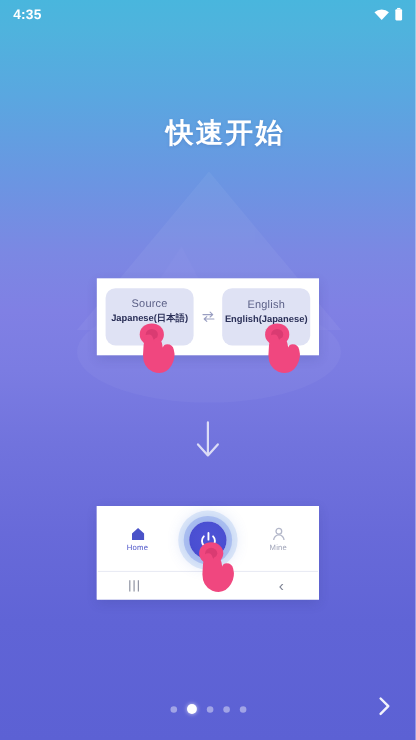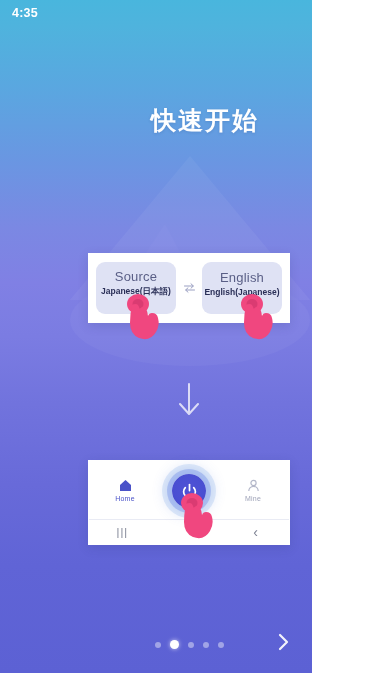--- a/index.html
+++ b/index.html
@@ -3,21 +3,21 @@
 <meta charset="utf-8">
 <style>
   * { box-sizing: border-box; margin: 0; padding: 0; }
   html, body {
     width: 378px; height: 673px;
     overflow: hidden;
     font-family: "Liberation Sans", "DejaVu Sans", sans-serif;
   }
   #screen {
     position: relative;
-    width: 312px; height: 673px;
+    width: 378px; height: 673px;
     background: linear-gradient(180deg,
         #49b6dd 0%,
         #4fb3dd 4%,
         #5aa7e0 13%,
         #6a96e2 24%,
         #7b88e3 34%,
         #8080e4 42%,
         #7b7ce2 50%,
         #7173dd 60%,
         #686ad9 72%,
@@ -84,21 +84,21 @@
   .lang-box {
     flex: 1 1 0;
     background: #dfe2f4;
     border-radius: 9px;
     display: flex; flex-direction: column;
     align-items: center; justify-content: center;
     gap: 2px;
     position: relative;
   }
   .lang-label {
-    font-size: 13px;
+    font-size: 10px;
     color: #5a5f86;
     letter-spacing: .2px;
   }
   .lang-value-row {
     display: flex; align-items: center; gap: 3px; flex-direction: column;
   }
   .lang-value {
     font-size: 8.5px;
     font-weight: bold;
     color: #2a2f57;

